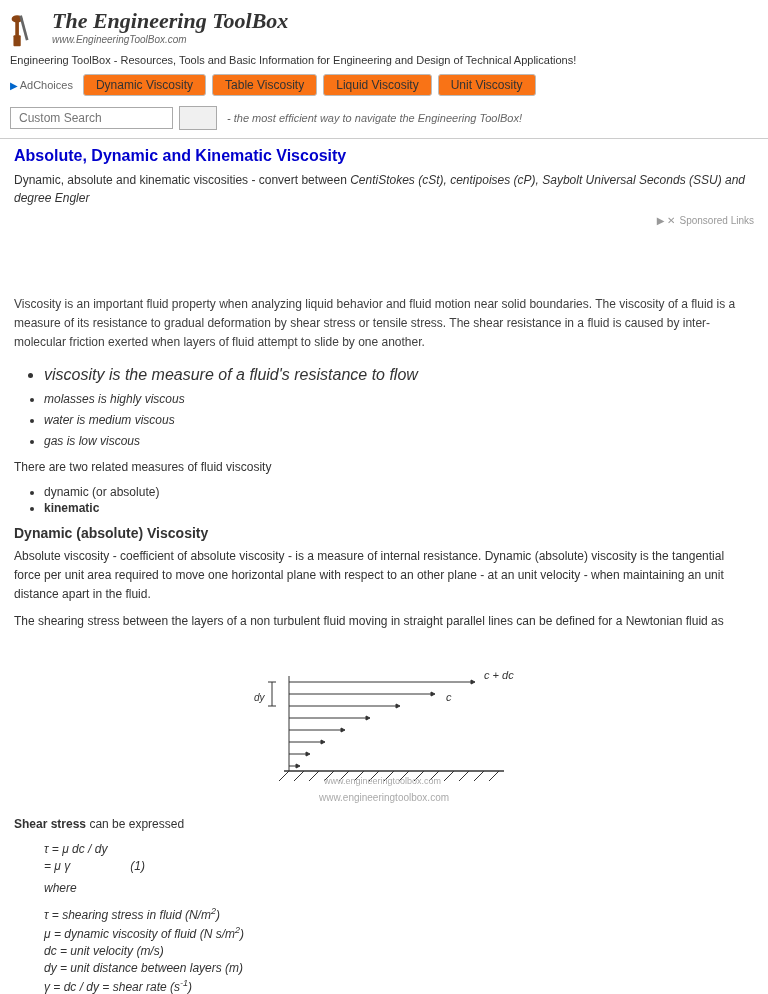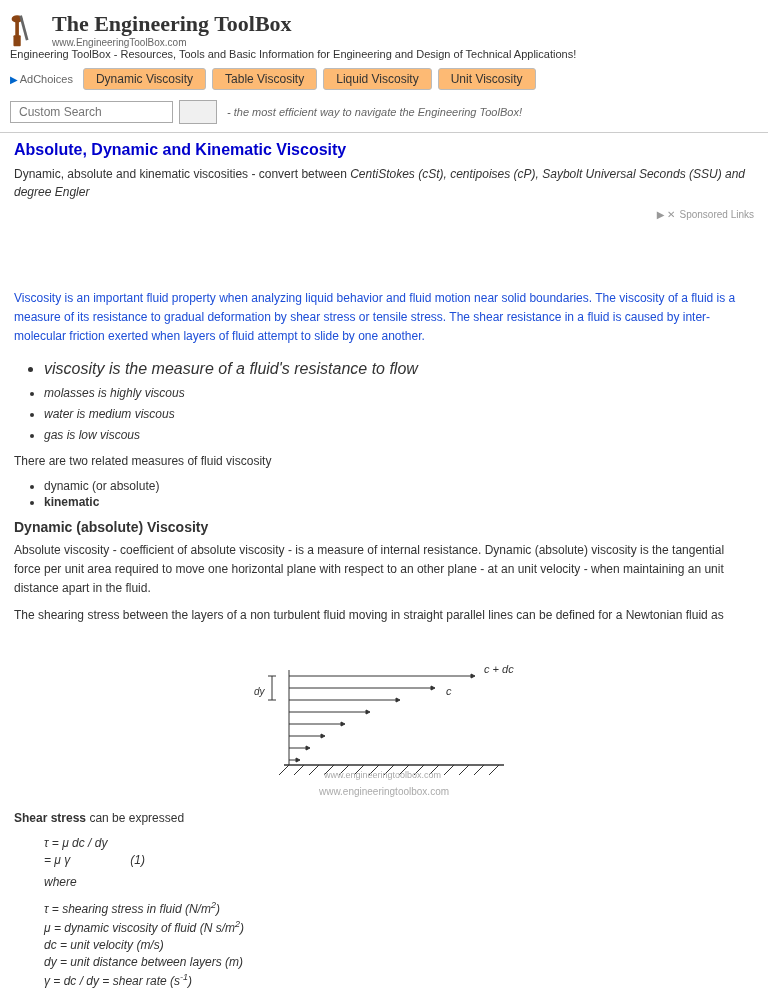--- a/index.html
+++ b/index.html
@@ -11,22 +11,23 @@
       width: 768px;
     }
 
     
     #header {
       padding: 8px 10px 4px 10px;
       border-bottom: 1px solid #ccc;
     }
     #logo-area {
       display: flex;
-      align-items: flex-end;
-      margin-bottom: 0;
+      align-items: flex-start;
+      margin-bottom: 6px;
+      font-style: italic;
     }
     #logo-icon {
       width: 36px;
       height: 40px;
       margin-right: 6px;
     }
     #logo-text-area {
       display: flex;
       flex-direction: column;
     }
@@ -49,21 +50,21 @@
     }
     #adchoices {
       font-size: 11px;
       color: #666;
       display: flex;
       align-items: center;
       gap: 2px;
       margin-right: 4px;
     }
     .nav-btn {
-      background: #fdba74;
+      background: #f97316;
       border: 1px solid #bbb;
       border-radius: 3px;
       padding: 3px 12px;
       font-size: 12px;
       cursor: pointer;
       color: #333;
       text-decoration: none;
       display: inline-block;
     }
 
@@ -120,21 +121,21 @@
     #ads-bar {
       display: flex;
       justify-content: flex-end;
       font-size: 10px;
       color: #999;
       margin-bottom: 4px;
     }
 
     #intro-text {
       font-size: 12px;
-      color: #1d4ed8;
+      color: #404040;
       line-height: 1.6;
       margin-bottom: 10px;
     }
 
     #bullet-list {
       margin: 8px 0 8px 20px;
       list-style: disc;
     }
     #bullet-list li {
       font-size: 12px;

